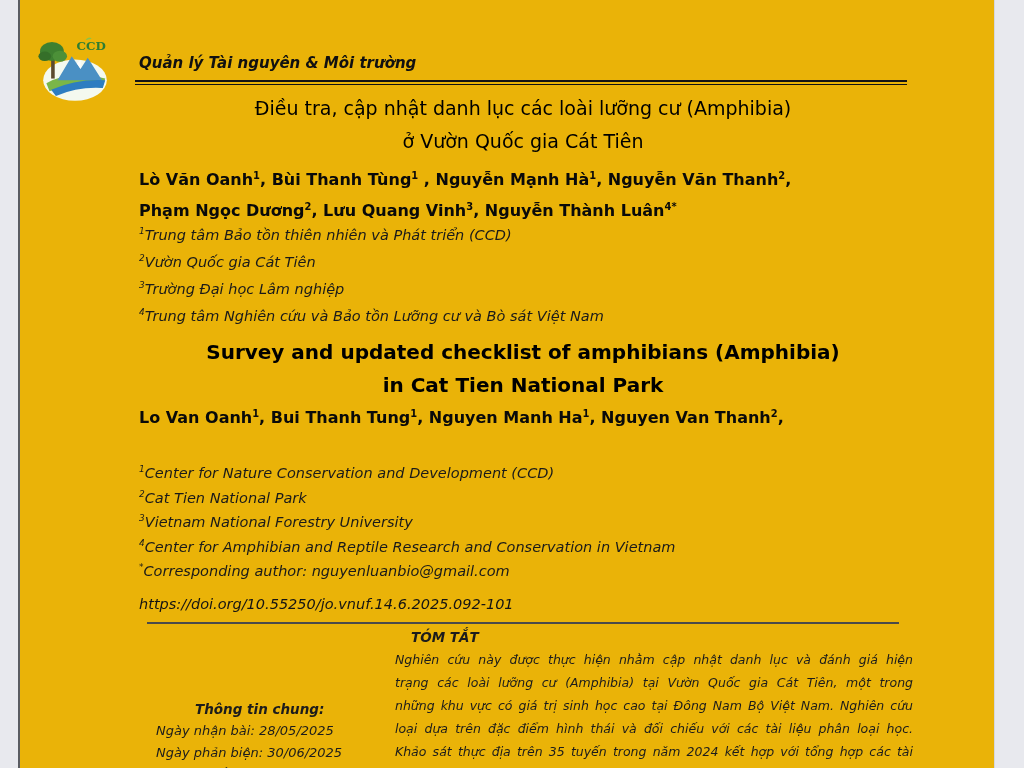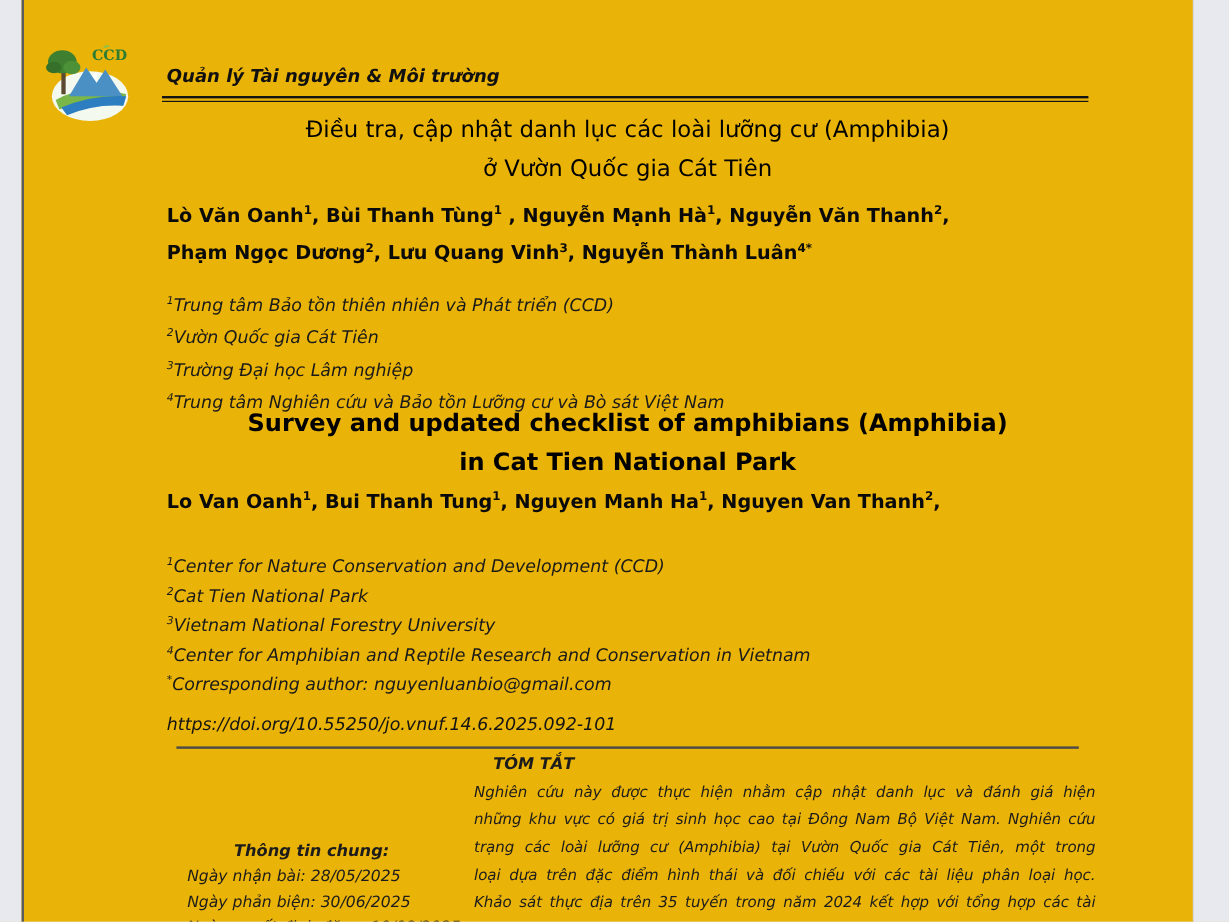--- a/index.html
+++ b/index.html
@@ -13,21 +13,21 @@
   .logo{position:absolute;left:15px;top:34px;width:80px;height:70px;}
   .jheader{position:absolute;left:119px;top:54px;font-size:15px;font-weight:bold;
     font-style:italic;color:#111;}
   .jrule{position:absolute;left:115px;top:80px;width:772px;height:2px;
     border-top:2.5px solid #141414;border-bottom:1.5px solid #141414;}
   .vtitle{position:absolute;left:117px;top:92px;width:772px;text-align:center;
     font-size:19px;font-weight:normal;line-height:33px;color:#000;}
   .vauthors{position:absolute;left:119px;top:164px;font-size:16px;font-weight:bold;
     line-height:31px;color:#0a0a0a;}
   .vaffils{position:absolute;left:119px;top:222px;font-size:14.5px;font-style:italic;
-    line-height:27px;color:#1a1a1a;margin-top:20px;}
+    line-height:27px;color:#1a1a1a;}
   .etitle{position:absolute;left:117px;top:336px;width:772px;text-align:center;
     font-size:20px;font-weight:bold;line-height:33px;color:#000;}
   .eauthors{position:absolute;left:119px;top:402px;font-size:16px;font-weight:bold;
     line-height:31px;color:#0a0a0a;}
   .eaffils{position:absolute;left:119px;top:461px;font-size:14.5px;font-style:italic;
     line-height:24.5px;color:#1a1a1a;}
   .doi{position:absolute;left:119px;top:596px;font-size:14.5px;font-style:italic;color:#141414;}
   .divider{position:absolute;left:127px;top:622px;width:752px;height:0;
     border-top:2px solid #4a4a4a;}
   .infobox{position:absolute;left:136px;top:699px;width:245px;font-style:italic;color:#1c1c1c;}
@@ -109,20 +109,20 @@
     <div class="info-heading">Thông tin chung:</div>
     <div class="info-row">Ngày nhận bài: 28/05/2025</div>
     <div class="info-row">Ngày phản biện: 30/06/2025</div>
     <div class="info-row">Ngày quyết định đăng: 10/08/2025</div>
   </div>
 
   <div class="abstract">
     <div class="abs-heading">TÓM TẮT</div>
     <div class="abs-body">
       <div class="abs-line">Nghiên cứu này được thực hiện nhằm cập nhật danh lục và đánh giá hiện</div>
+      <div class="abs-line">trạng các loài lưỡng cư (Amphibia) tại Vườn Quốc gia Cát Tiên, một trong</div>
       <div class="abs-line">những khu vực có giá trị sinh học cao tại Đông Nam Bộ Việt Nam. Nghiên cứu</div>
-      <div class="abs-line">trạng các loài lưỡng cư (Amphibia) tại Vườn Quốc gia Cát Tiên, một trong</div>
       <div class="abs-line">loại dựa trên đặc điểm hình thái và đối chiếu với các tài liệu phân loại học.</div>
       <div class="abs-line">Khảo sát thực địa trên 35 tuyến trong năm 2024 kết hợp với tổng hợp các tài</div>
     </div>
   </div>
 
 </div>
 
 </body></html>

